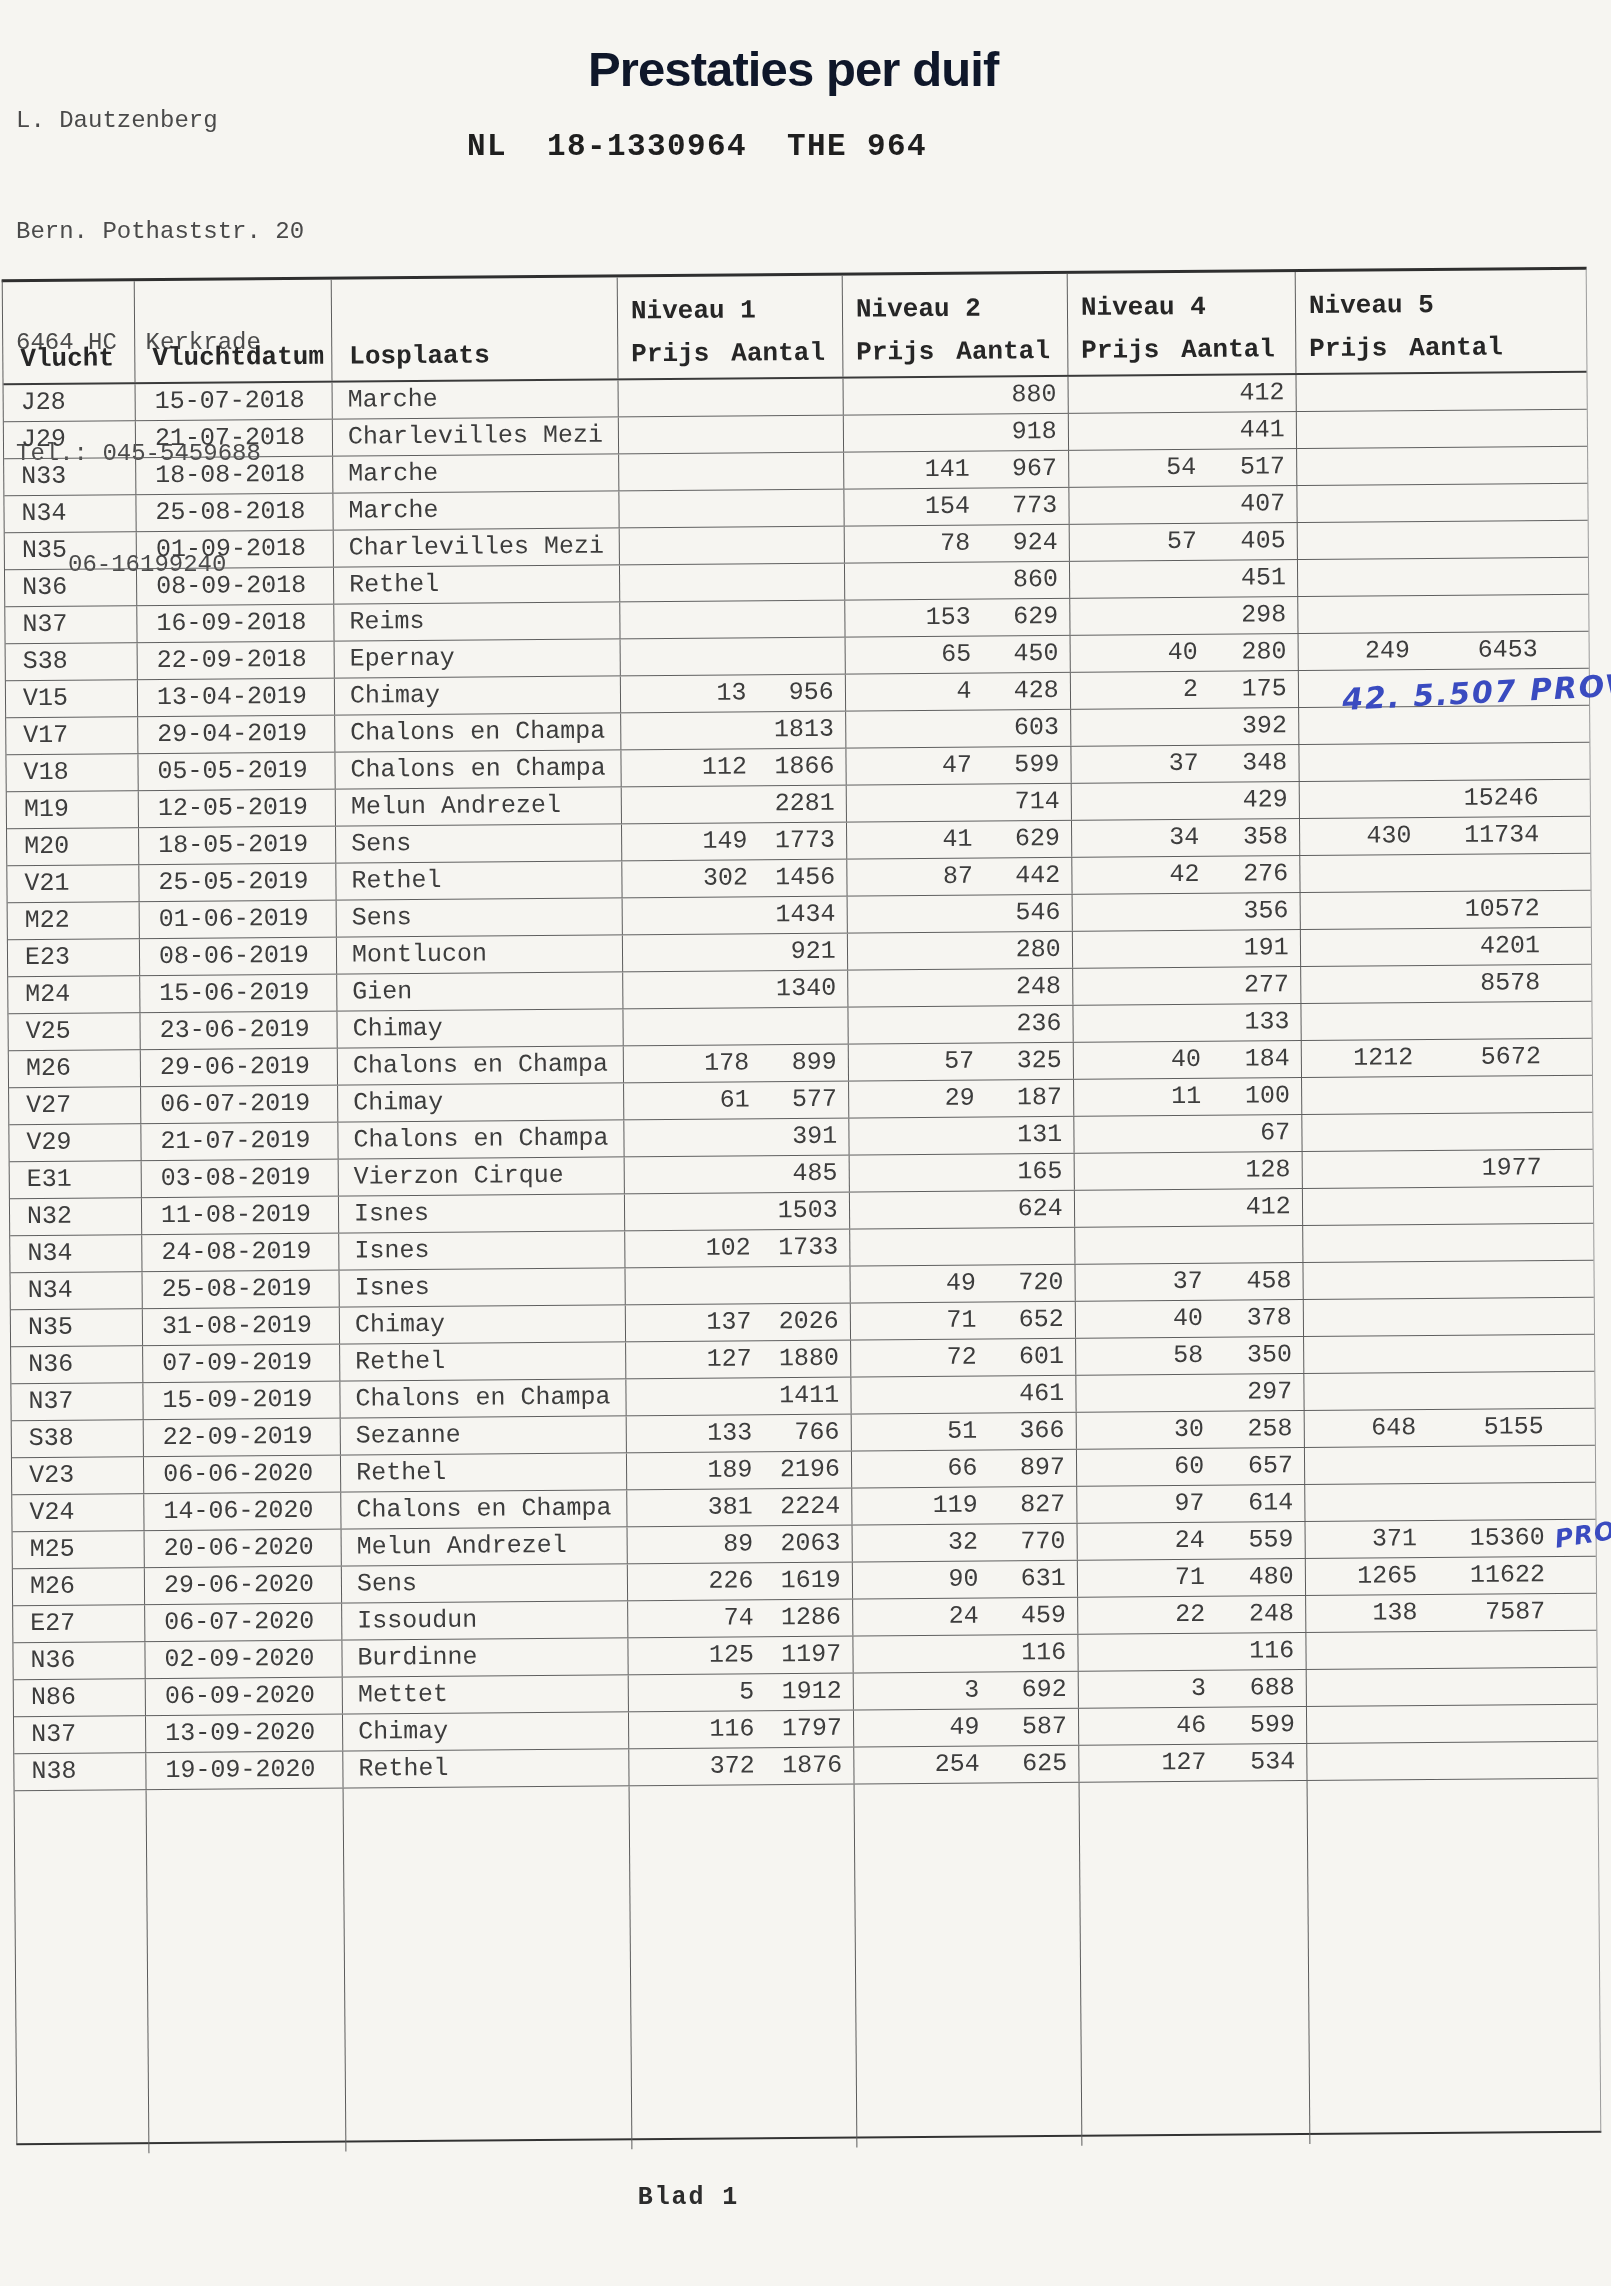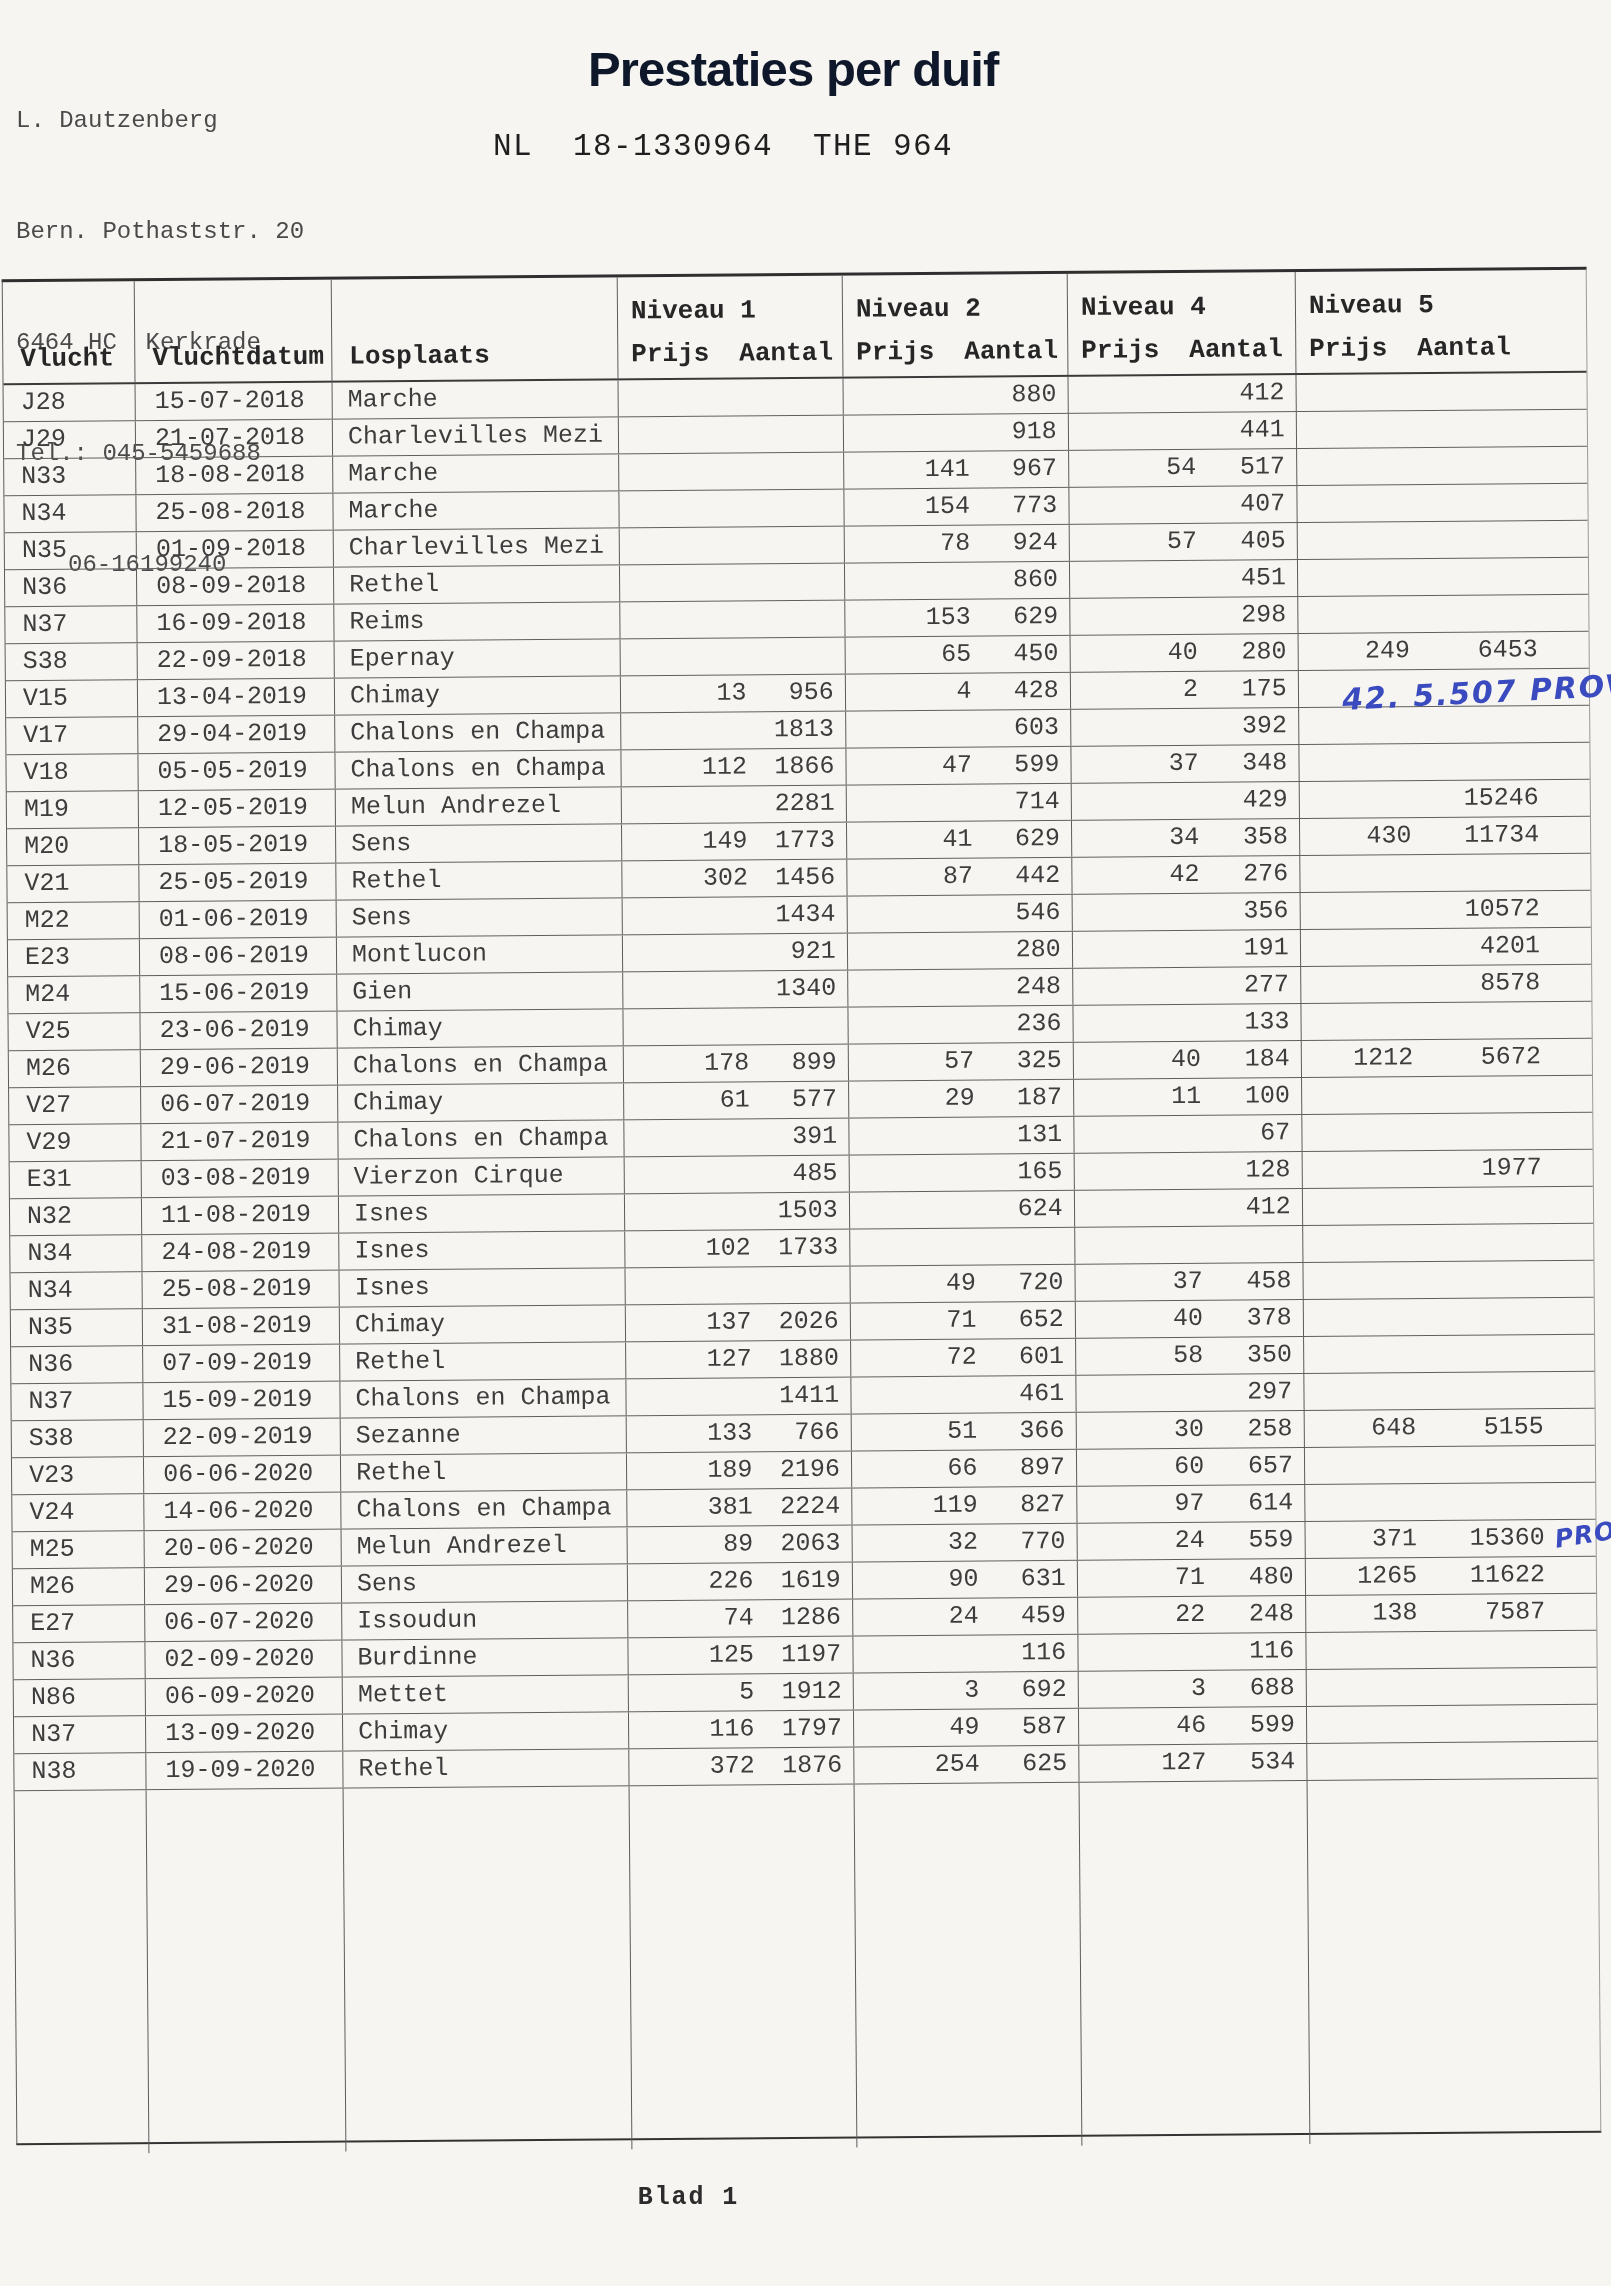--- a/index.html
+++ b/index.html
@@ -11,43 +11,43 @@
   }
   
   .sender { position:absolute; left:16px; top:28px; font-size:24px; line-height:37px; color:#4a4a4a; white-space:pre; }
   .sender .indent { margin-left:52px; }
   .title {
     position:absolute; left:588px; top:41px;
     font-family:"Liberation Sans","DejaVu Sans",sans-serif;
     font-weight:bold; font-size:49px; letter-spacing:-0.9px; color:#0f172a;
   }
   .ring {
-    position:absolute; left:493px; top:129px;
-    font-size:31px; font-weight:normal; letter-spacing:1.4px; color:#1f1f1f; white-space:pre;
+    position:absolute; left:467px; top:129px;
+    font-size:31px; font-weight:bold; letter-spacing:1.4px; color:#1f1f1f; white-space:pre;
   }
   
   .table-wrap {
     position:absolute; left:9.4px; top:273px; width:1585px; height:1866px;
     transform:rotate(-0.45deg); transform-origin:50% 50%;
   }
   .box {
     position:absolute; inset:0;
     border-top:3.7px solid #2f2f2f;
     border-left:1.9px solid #5c5c5c;
     border-right:0.9px solid #9a9a9a;
     border-bottom:2.8px solid #333;
     box-sizing:border-box;
   }
   .cols { display:grid; grid-template-columns:131px 197px 286px 225px 225px 228px 294px; }
   .bl { border-left:1.9px solid #5c5c5c; }
   .thead { height:103px; border-bottom:2.8px solid #3a3a3a; box-sizing:border-box; }
   .hcell { position:relative; font-weight:bold; color:#262626; font-size:26px; }
   .gname { position:absolute; top:19px; left:13px; white-space:nowrap; }
   .sub   { position:absolute; bottom:9.4px; left:13px; white-space:nowrap; }
-  .sub .sa { margin-left:30px; }
+  .sub .sa { margin-left:22px; }
   .clabel{ position:absolute; bottom:9.4px; left:17px; white-space:nowrap; }
   .trow { height:37px; line-height:35px; border-bottom:1.9px solid #5f5f5f; box-sizing:border-box; font-size:25px; position:relative; }
   .cell { overflow:visible; white-space:nowrap; }
   .vlucht { padding-left:17px; }
   .datum  { padding-left:19px; }
   .los    { padding-left:15px; }
   .pair   { display:flex; }
   .pair .prijs  { width:56%; text-align:right; }
   .pair .aantal { width:44%; text-align:right; padding-right:11.2px; box-sizing:border-box; }
   .pair.n5 .prijs  { width:38%; }

